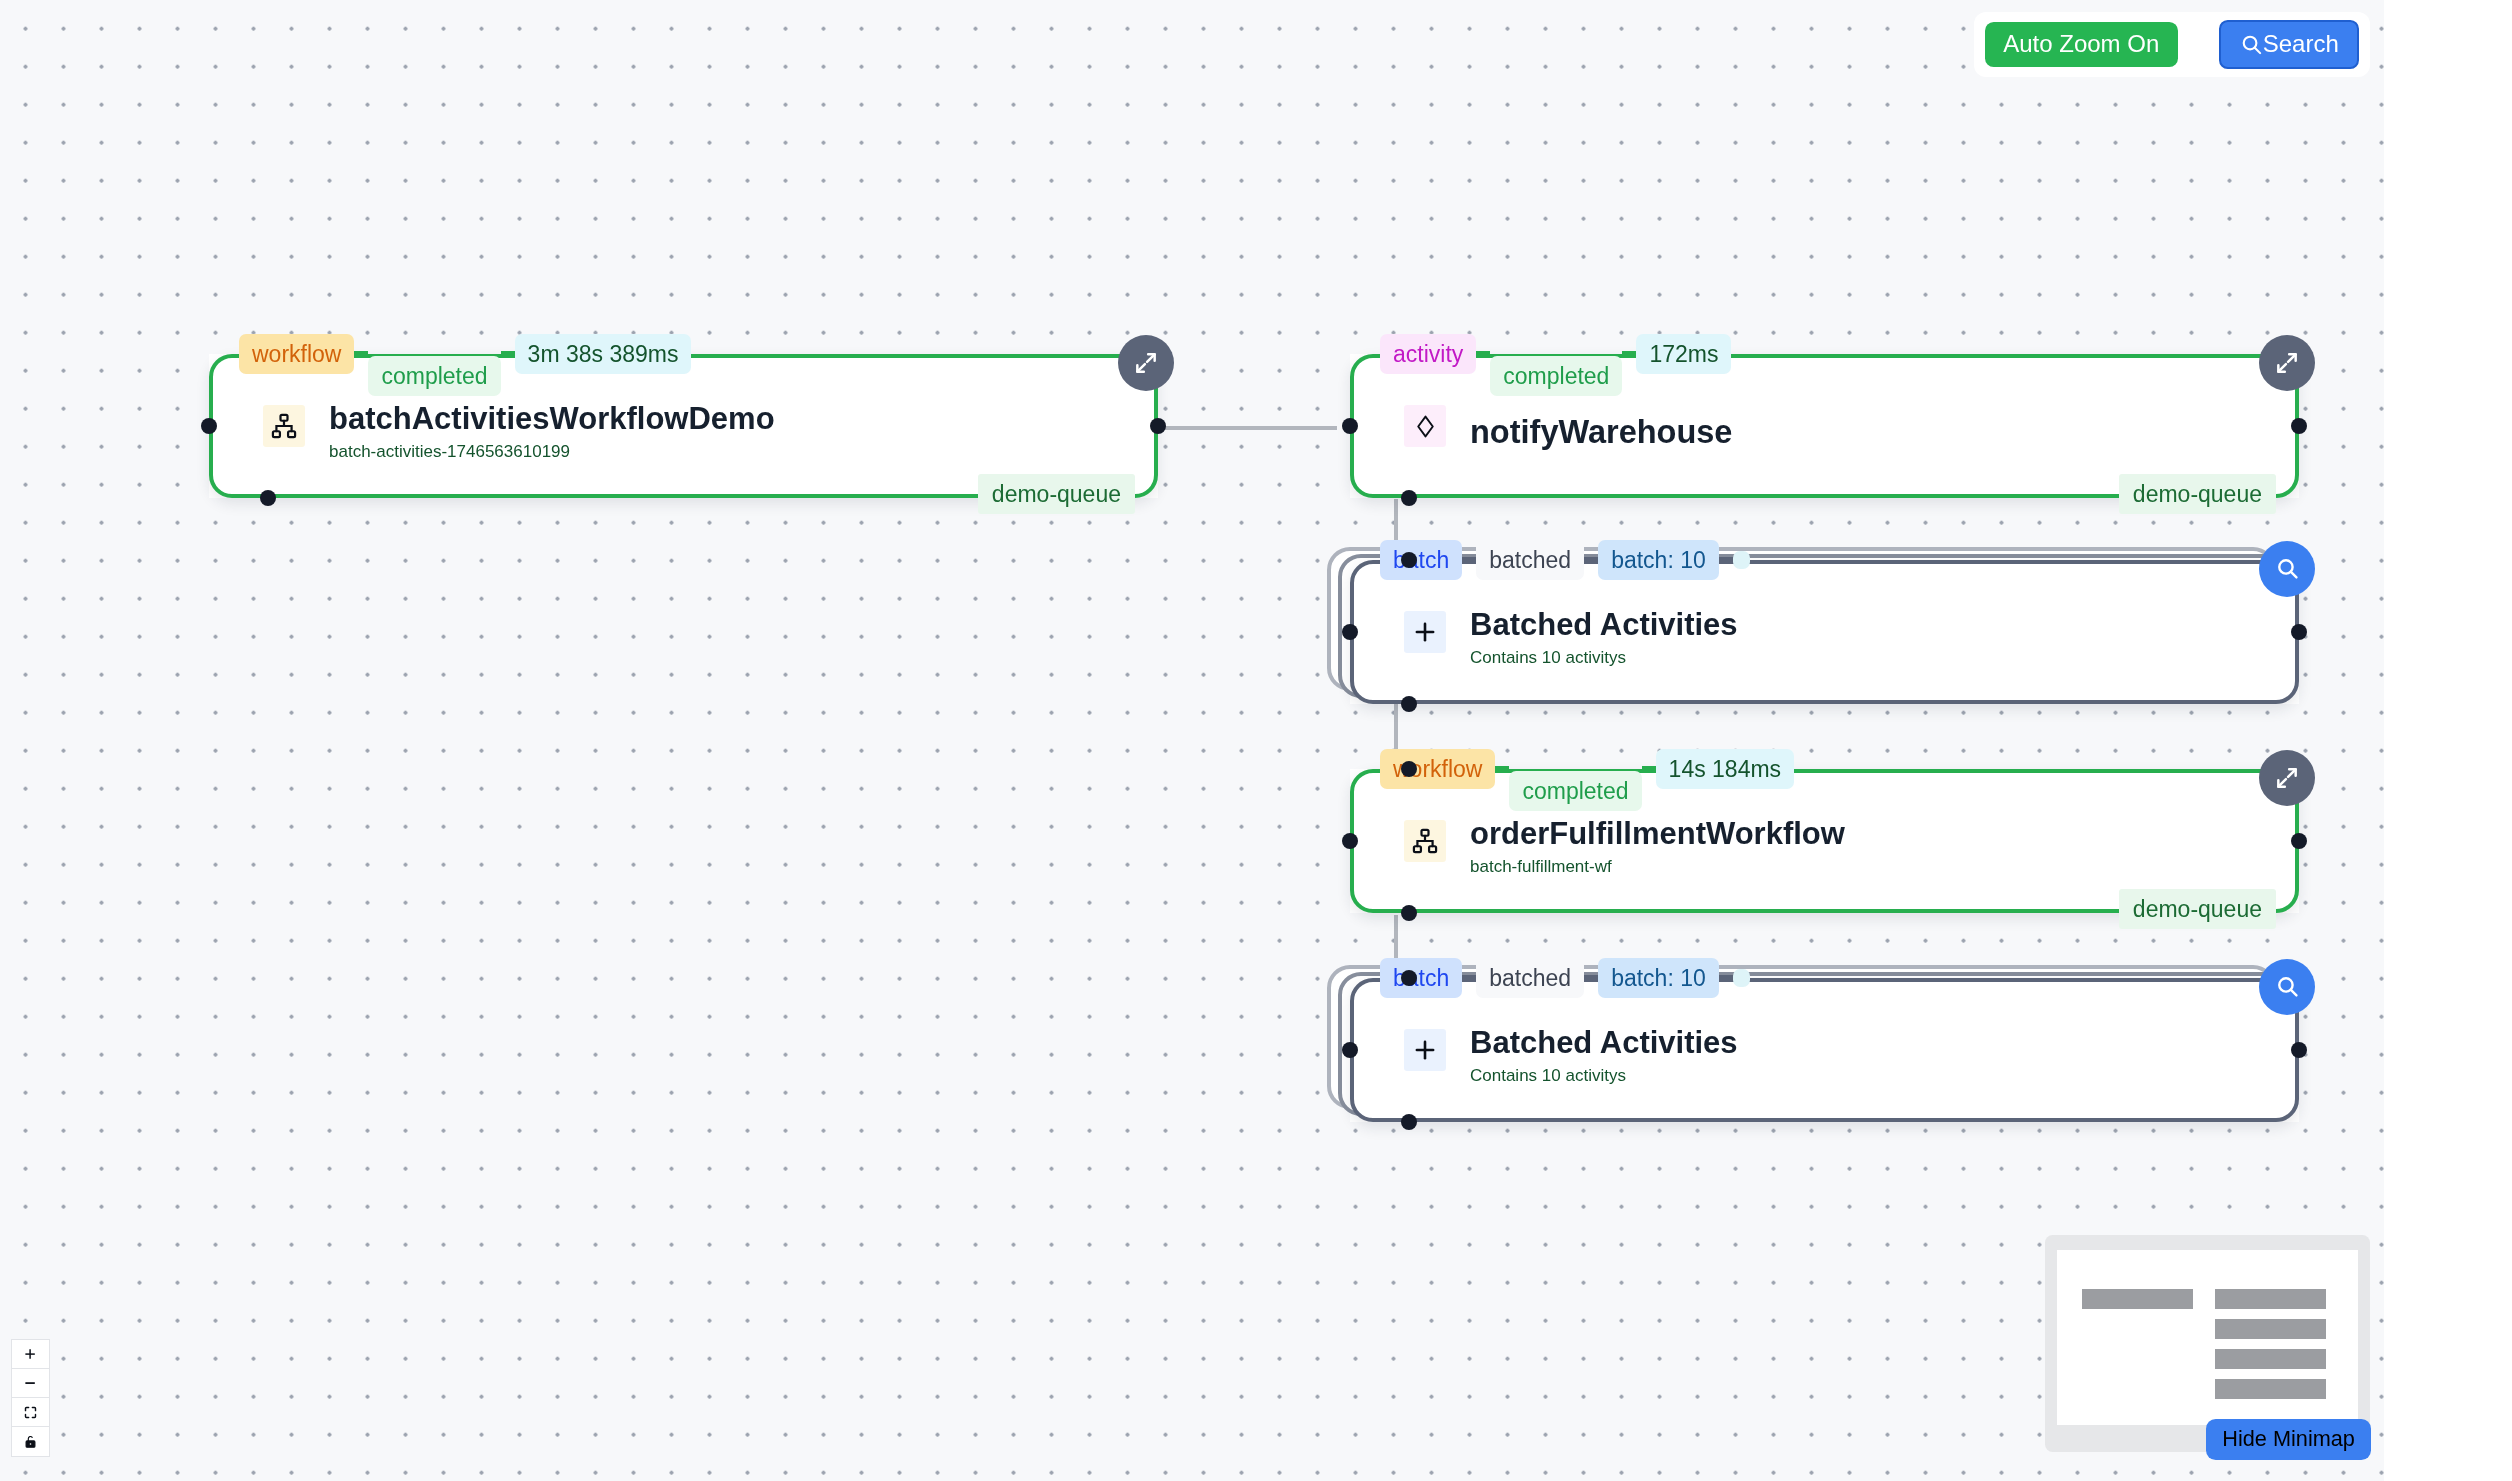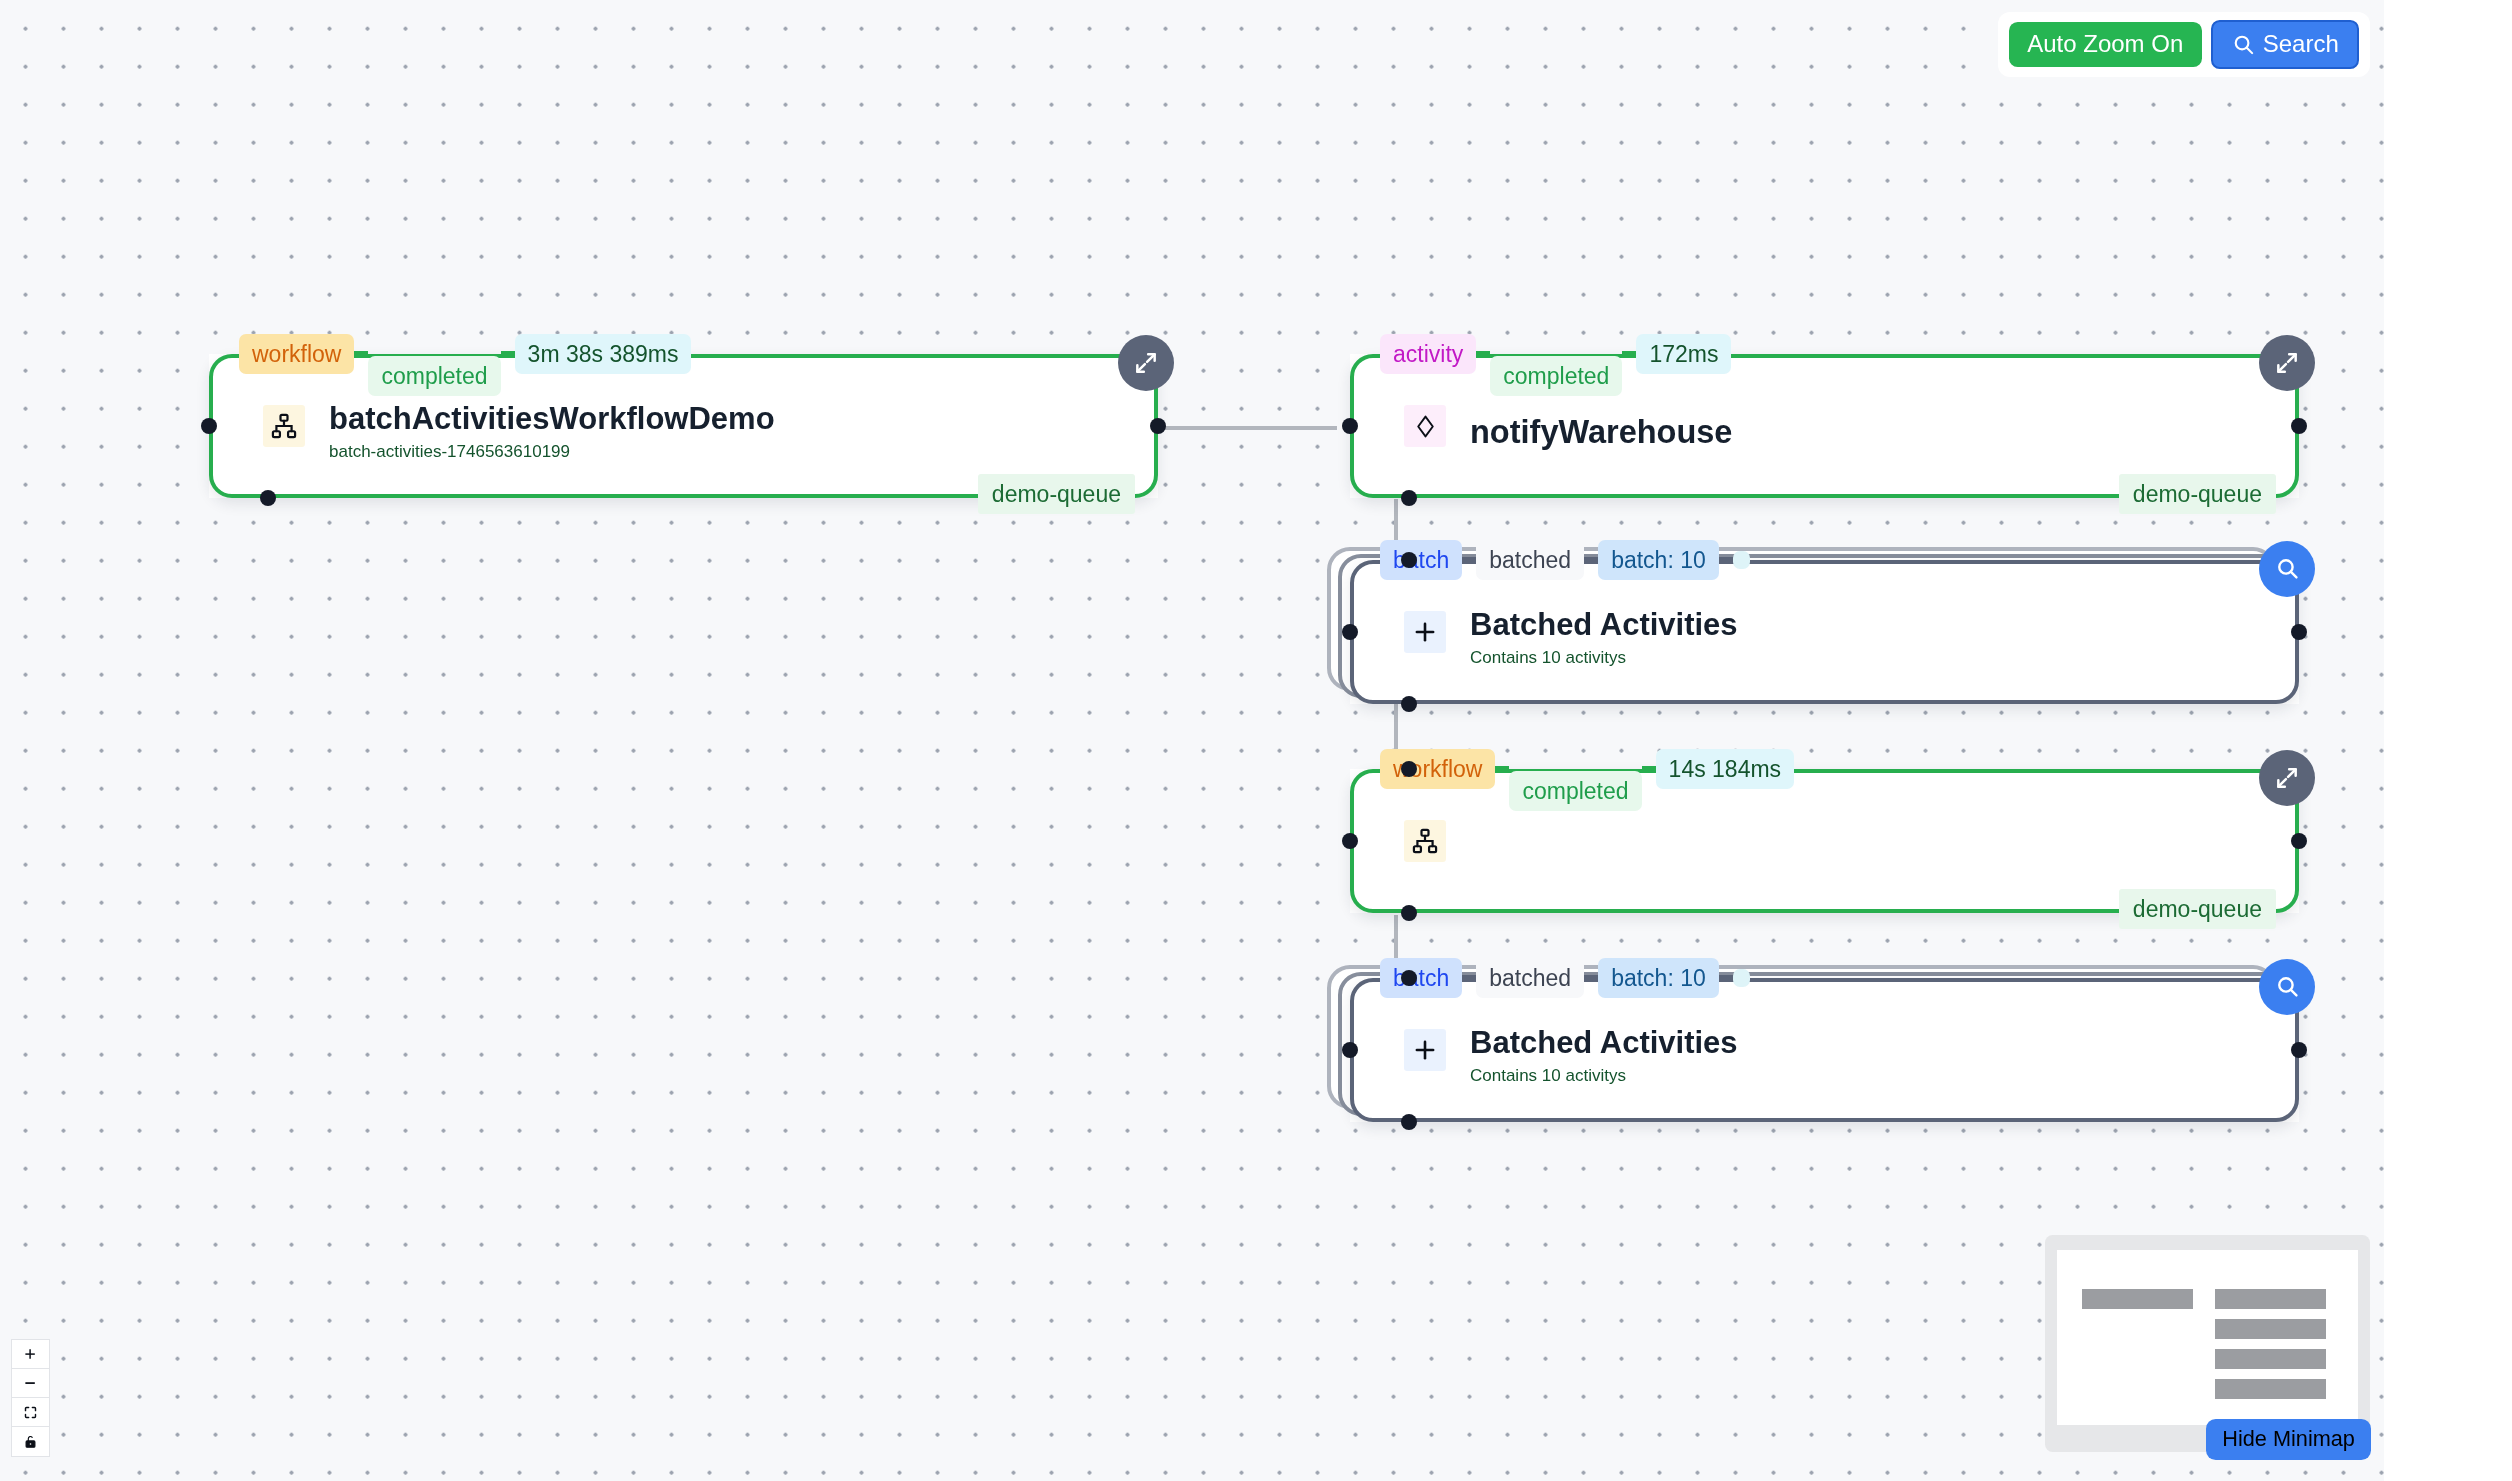--- a/index.html
+++ b/index.html
@@ -44,21 +44,22 @@
     cursor: pointer;
     line-height: 1;
     white-space: nowrap;
   }
   #auto-zoom-btn { background: #26b552; }
   #search-btn {
     background: #3b7ff0;
     border: 2.2px solid #1f5fd0;
     display: flex;
     align-items: center;
-    gap: 8px;
+    gap: 0;
+    margin-left: 32px;
   }
   .mag-svg { display: block; }
 
   
   .node {
     position: absolute;
     background: #ffffff;
     z-index: 20;
   }
   .node-box {
@@ -423,20 +424,24 @@
 
     <div class="node-body">
       <span class="node-icon wf">
         <svg width="28" height="28" viewBox="0 0 24 24" fill="none" stroke="#0b0f17" stroke-width="1.9">
           <rect x="9" y="2.5" width="6" height="5" rx="1.2"></rect>
           <rect x="2.5" y="16.5" width="6" height="5" rx="1.2"></rect>
           <rect x="15.5" y="16.5" width="6" height="5" rx="1.2"></rect>
           <path d="M12 7.5v4.5M5.5 16.5V12h13v4.5" stroke-linecap="round"></path>
         </svg>
       </span>
+      <span class="node-text">
+        <span class="node-title">orderFulfillmentWorkflow</span>
+        <span class="node-sub">batch-fulfillment-wf</span>
+      </span>
     </div>
 
     <span class="queue-tag">demo-queue</span>
 
     <button class="node-action expand">
       <svg width="26" height="26" viewBox="0 0 24 24" fill="none" stroke="#ffffff" stroke-width="2.3" stroke-linecap="round" stroke-linejoin="round">
         <path d="M14 4h6v6"></path>
           <path d="M20 4l-7 7"></path>
         <path d="M10 20H4v-6"></path>
           <path d="M4 20l7-7"></path>

